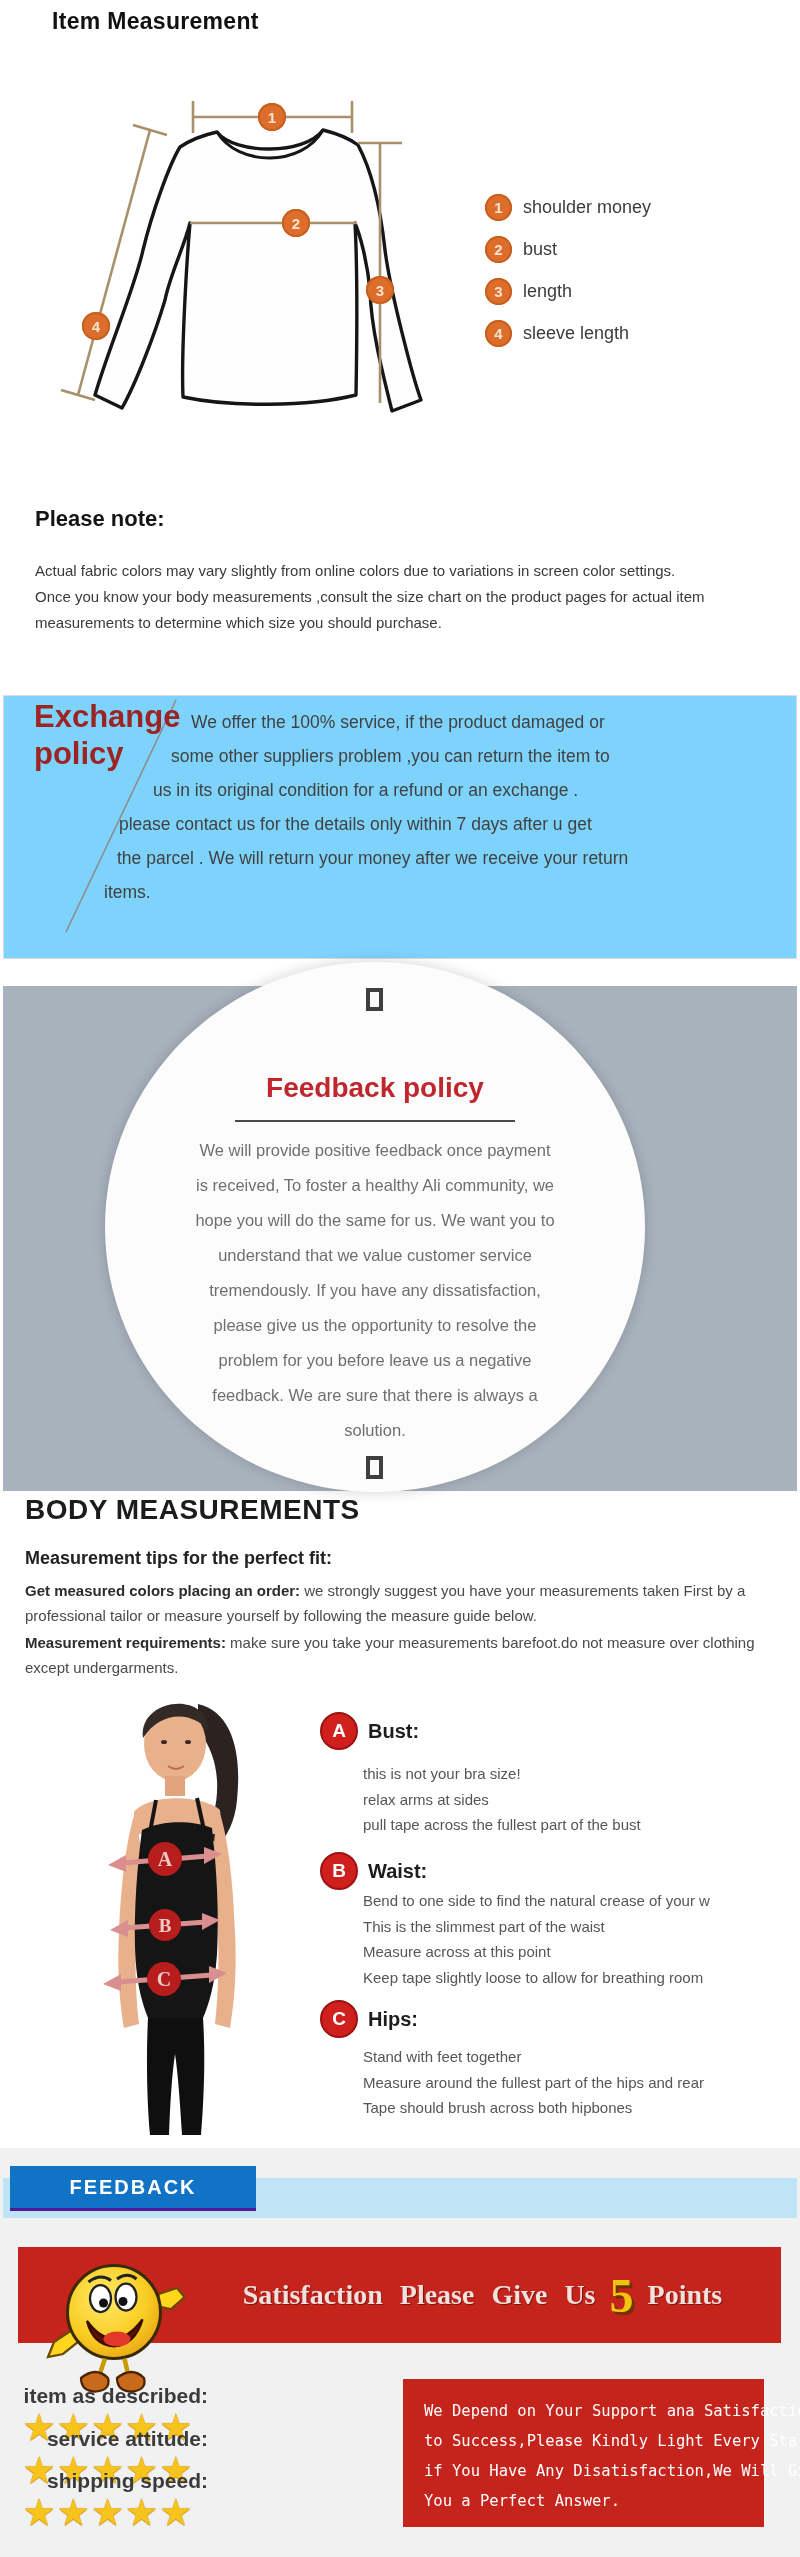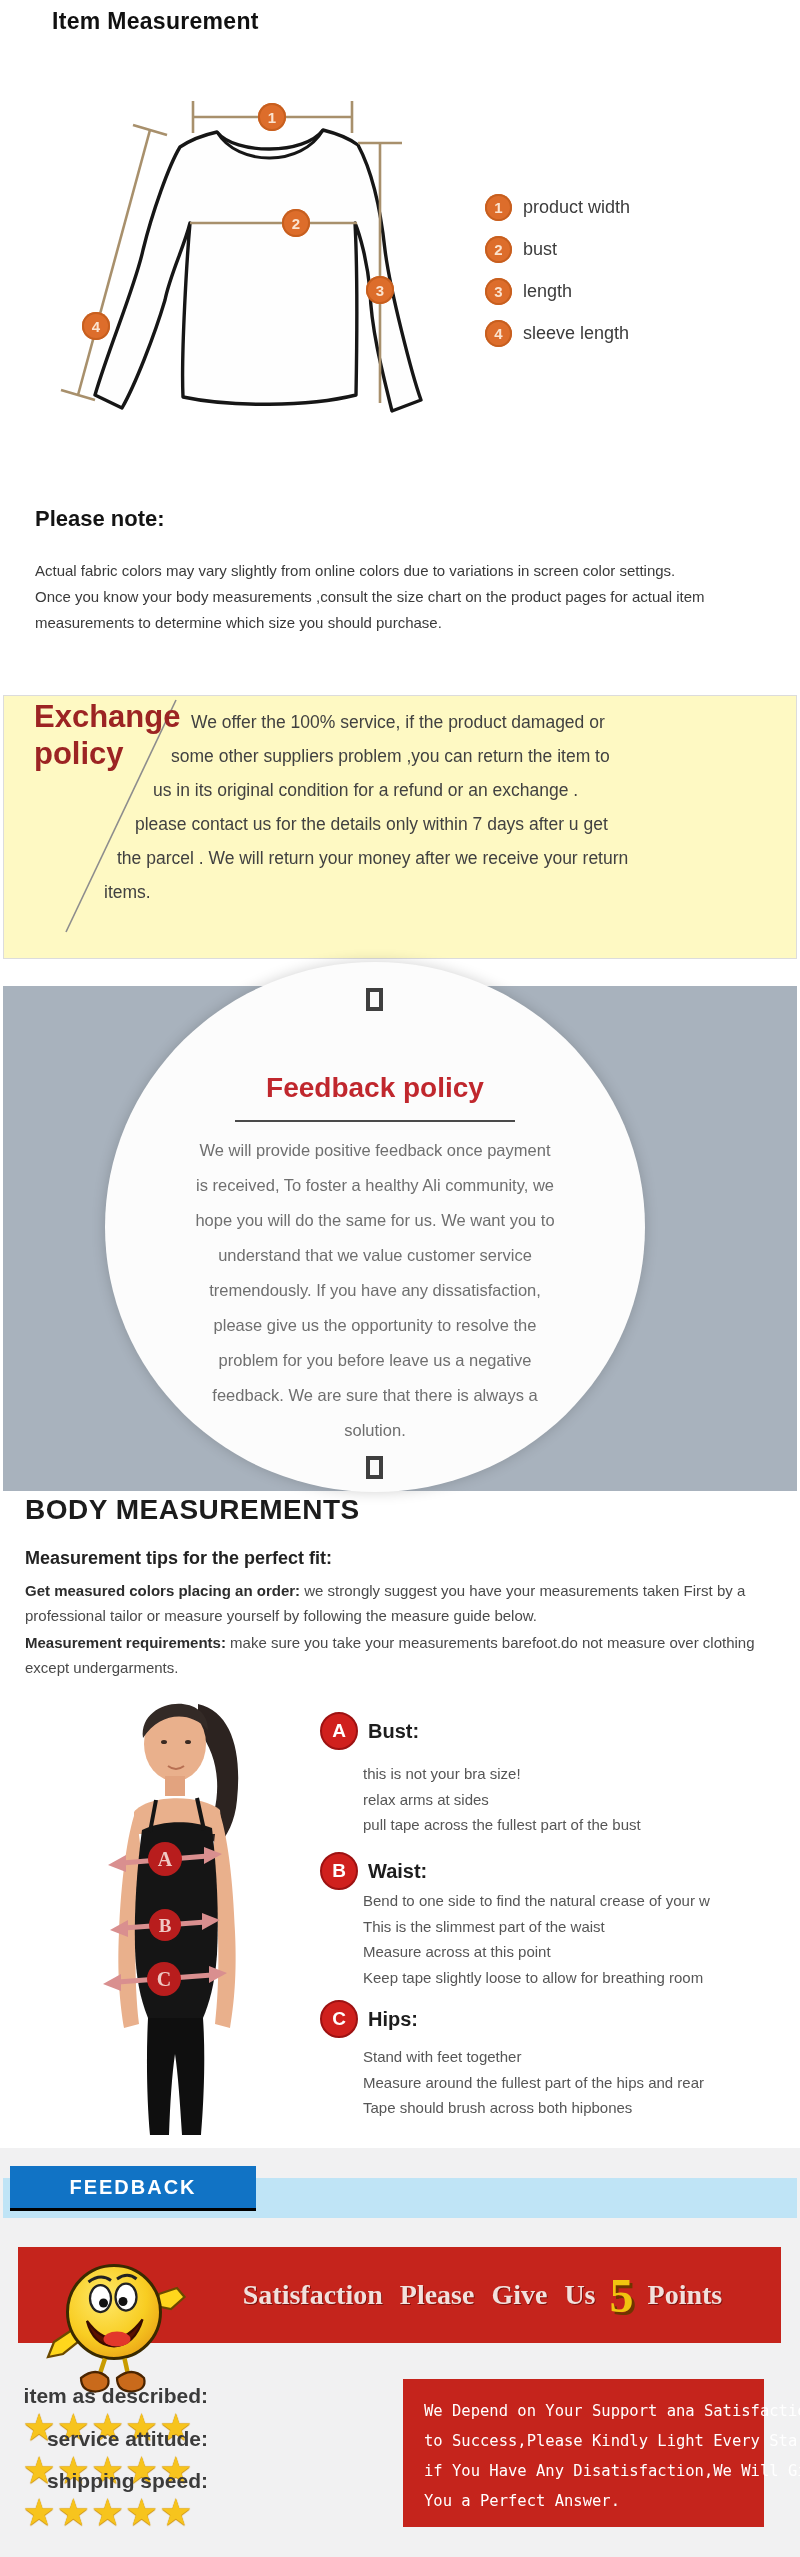--- a/index.html
+++ b/index.html
@@ -19,26 +19,26 @@
   .leg-num{width:27px;height:27px;border-radius:50%;background:#dd6d2b;color:#fbe3cf;font-size:15px;font-weight:bold;
            display:flex;align-items:center;justify-content:center;box-shadow:inset 0 0 0 2px #c75f1f;}
   .leg-label{margin-left:11px;font-size:18px;color:#3c3c3c;}
 
   
   .note-title{position:absolute;left:35px;top:506px;font-size:22px;font-weight:bold;color:#141414;}
   .note-body{position:absolute;left:35px;top:558px;width:712px;font-size:15px;line-height:26px;color:#3a3a3a;}
   .note-body p{margin:0;}
 
   
-  .ex-panel{position:absolute;left:3px;top:695px;width:792px;height:262px;background:#fef9c3;border:1px solid #dcdcdc;}
+  .ex-panel{position:absolute;left:3px;top:695px;width:792px;height:262px;background:#7dd3fc;border:1px solid #dcdcdc;}
   .ex-title{position:absolute;left:30px;top:2px;font-size:31px;line-height:37px;font-weight:bold;color:#9c2423;}
   .ex-diag{position:absolute;left:0;top:0;}
   .ex-line{position:absolute;font-size:17.5px;color:#414141;white-space:nowrap;}
   .exl0{left:187px;top:16px;} .exl1{left:167px;top:50px;} .exl2{left:149px;top:84px;}
-  .exl3{left:131px;top:118px;} .exl4{left:113px;top:152px;} .exl5{left:100px;top:186px;}
+  .exl3{left:115px;top:118px;} .exl4{left:113px;top:152px;} .exl5{left:100px;top:186px;}
 
   
   .fp-panel{position:absolute;left:3px;top:986px;width:794px;height:505px;background:#a8b2bd;}
   .fp-ellipse{position:absolute;left:105px;top:962px;width:540px;height:530px;border-radius:50%;
               background:#fcfcfc;box-shadow:0 0 14px rgba(0,0,0,.18);}
   .fp-slot{position:absolute;left:366px;width:17px;height:23px;background:#3f3f3f;}
   .fp-slot .in{position:absolute;left:4px;top:4px;right:4px;bottom:4px;background:#fafafa;}
   .slot-top{top:988px;} .slot-bottom{top:1456px;}
   .fp-title{position:absolute;left:175px;top:1072px;width:400px;text-align:center;
             font-size:28px;font-weight:bold;color:#c0272d;}
@@ -60,21 +60,21 @@
               color:#fff;font-size:19px;font-weight:bold;display:flex;align-items:center;justify-content:center;}
   .abc-name{margin-left:10px;font-size:20px;font-weight:bold;color:#1d1d1d;}
   .abc-tips{position:absolute;left:363px;font-size:15px;line-height:25.5px;color:#565656;}
   .tips-a{top:1761px;} .tips-b{top:1888px;} .tips-c{top:2044px;}
   .abc-tips span{display:block;}
 
   
   .bottom-bg{position:absolute;left:0;top:2148px;width:800px;height:409px;background:#f1f1f2;}
   .fb-strip{position:absolute;left:3px;top:2178px;width:794px;height:40px;background:#bfe4f6;}
   .fb-button{position:absolute;left:10px;top:2166px;width:246px;height:42px;background:#1173c5;
-             border-bottom:3px solid #000000;color:#fff;font-size:20px;font-weight:bold;letter-spacing:2px;
+             border-bottom:3px solid #4c1d95;color:#fff;font-size:20px;font-weight:bold;letter-spacing:2px;
              display:flex;align-items:center;justify-content:center;cursor:pointer;}
   .banner{position:absolute;left:18px;top:2247px;width:763px;height:96px;background:#c5241c;}
   .banner-title{position:absolute;left:190px;top:2262px;width:585px;height:66px;display:flex;
                 align-items:center;justify-content:center;gap:14px;font-family:"Liberation Serif","DejaVu Serif",serif;}
   .bt-text{font-size:28px;font-weight:bold;color:#f2e0dc;word-spacing:10px;text-shadow:1px 1px 0 #7e120d;}
   .bt-num{font-size:48px;font-weight:bold;color:#f1c40f;text-shadow:3px 3px 0 #6e3500;}
   .smiley{position:absolute;left:42px;top:2252px;}
   .rate-row{position:absolute;left:0;display:flex;align-items:center;height:44px;flex-direction:column;}
   .rr1{top:2384px;} .rr2{top:2427px;} .rr3{top:2469px;}
   .rate-label{width:208px;text-align:right;font-size:21px;font-weight:bold;color:#3b3b3b;}
@@ -128,21 +128,21 @@
     </svg>
     <div class="marker m1">1</div>
     <div class="marker m2">2</div>
     <div class="marker m3">3</div>
     <div class="marker m4">4</div>
   </div>
 
   <ul class="legend">
     <li class="leg-row">
       <span class="leg-num">1</span>
-      <span class="leg-label">product width</span>
+      <span class="leg-label">shoulder money</span>
     </li>
     <li class="leg-row">
       <span class="leg-num">2</span>
       <span class="leg-label">bust</span>
     </li>
     <li class="leg-row">
       <span class="leg-num">3</span>
       <span class="leg-label">length</span>
     </li>
     <li class="leg-row">

